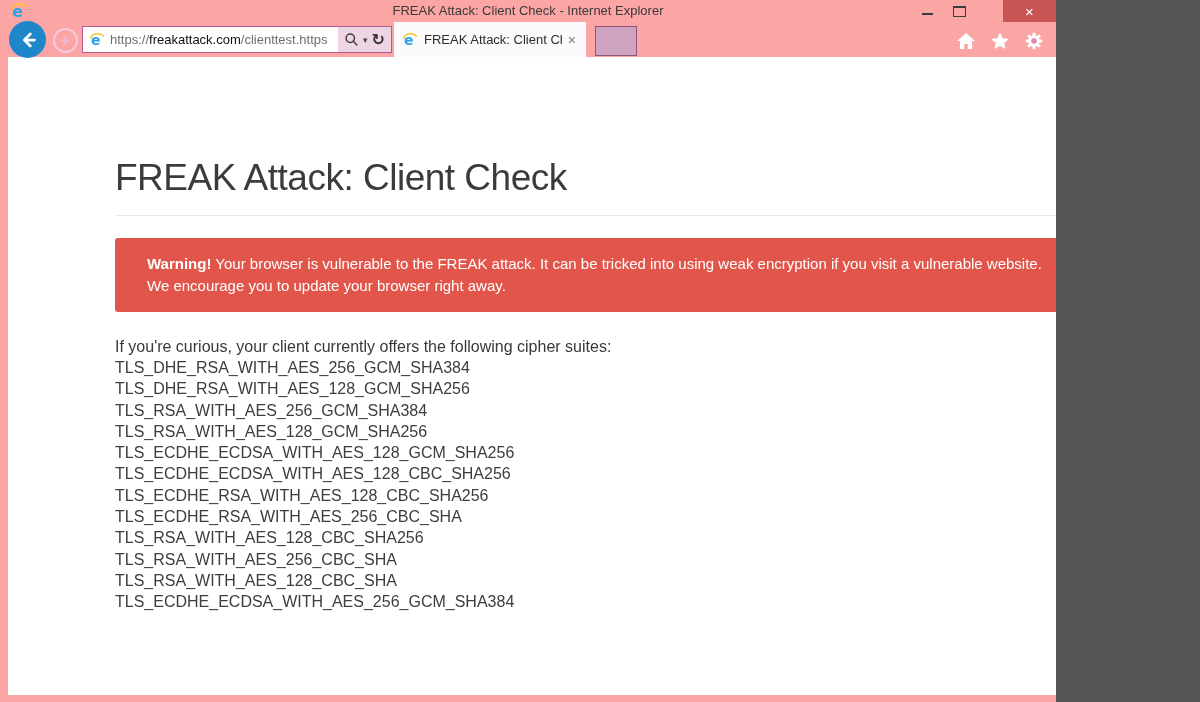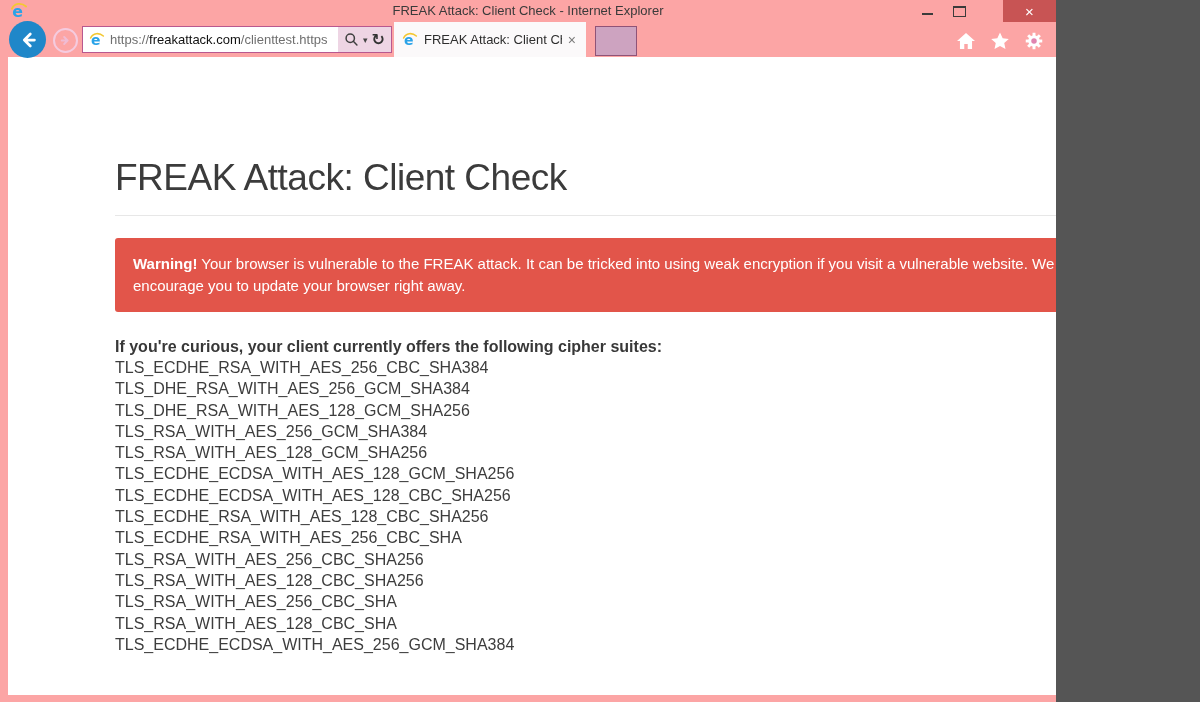--- a/index.html
+++ b/index.html
@@ -66,24 +66,24 @@
     overflow:hidden;color:#3d3d3d;
   }
   .pagewrap{width:970px;margin-left:107px;}
   h1.page-title{
     margin:101px 0 0;font-size:37px;line-height:40px;font-weight:400;
     color:#3b3b3b;letter-spacing:-0.5px;
   }
   hr.divider{border:none;border-top:1px solid #e7e7e7;margin:17px 0 0;}
   .warning{
     margin-top:22px;background:#e2554a;border-radius:3px;color:#fff;
-    font-size:15px;line-height:22px;padding:15px 18px;box-sizing:border-box;
+    font-size:15px;line-height:22px;padding:15px 32px;box-sizing:border-box;
   }
   .warning b{font-weight:700;}
-  .intro{margin:25px 0 0;font-size:16px;line-height:20px;color:#383838;font-weight:bold;}
+  .intro{margin:25px 0 0;font-size:16px;line-height:20px;color:#383838;}
   .cipher-header{margin:12px 0 0;font-size:16px;line-height:20px;font-weight:700;color:#2f2f2f;}
   .cipher-list{margin-top:0;font-size:16px;line-height:21.3px;color:#3d3d3d;}
   .cipher-row{white-space:nowrap;}
   svg{display:block;}
 </style>
 </head>
 <body>
 
 <svg width="0" height="0" style="position:absolute">
   <defs>
@@ -188,30 +188,28 @@
     </div>
   </div>
 
   <div class="content">
     <div class="pagewrap">
       <h1 class="page-title">FREAK Attack: Client Check</h1>
       <hr class="divider">
       <div class="warning"><b>Warning!</b><span> Your browser is vulnerable to the FREAK attack. It can be tricked into using weak encryption if you visit a vulnerable website. We encourage you to update your browser right away.</span></div>
       <p class="intro">If you're curious, your client currently offers the following cipher suites:</p>
       <div class="cipher-list">
-          <div class="cipher-row">TLS_ECDHE_RSA_WITH_AES_256_CBC_SHA384</div>
           <div class="cipher-row">TLS_DHE_RSA_WITH_AES_256_GCM_SHA384</div>
           <div class="cipher-row">TLS_DHE_RSA_WITH_AES_128_GCM_SHA256</div>
           <div class="cipher-row">TLS_RSA_WITH_AES_256_GCM_SHA384</div>
           <div class="cipher-row">TLS_RSA_WITH_AES_128_GCM_SHA256</div>
           <div class="cipher-row">TLS_ECDHE_ECDSA_WITH_AES_128_GCM_SHA256</div>
           <div class="cipher-row">TLS_ECDHE_ECDSA_WITH_AES_128_CBC_SHA256</div>
           <div class="cipher-row">TLS_ECDHE_RSA_WITH_AES_128_CBC_SHA256</div>
           <div class="cipher-row">TLS_ECDHE_RSA_WITH_AES_256_CBC_SHA</div>
-          <div class="cipher-row">TLS_RSA_WITH_AES_256_CBC_SHA256</div>
           <div class="cipher-row">TLS_RSA_WITH_AES_128_CBC_SHA256</div>
           <div class="cipher-row">TLS_RSA_WITH_AES_256_CBC_SHA</div>
           <div class="cipher-row">TLS_RSA_WITH_AES_128_CBC_SHA</div>
           <div class="cipher-row">TLS_ECDHE_ECDSA_WITH_AES_256_GCM_SHA384</div>
         </div>
     </div>
   </div>
 
 </div>
 

